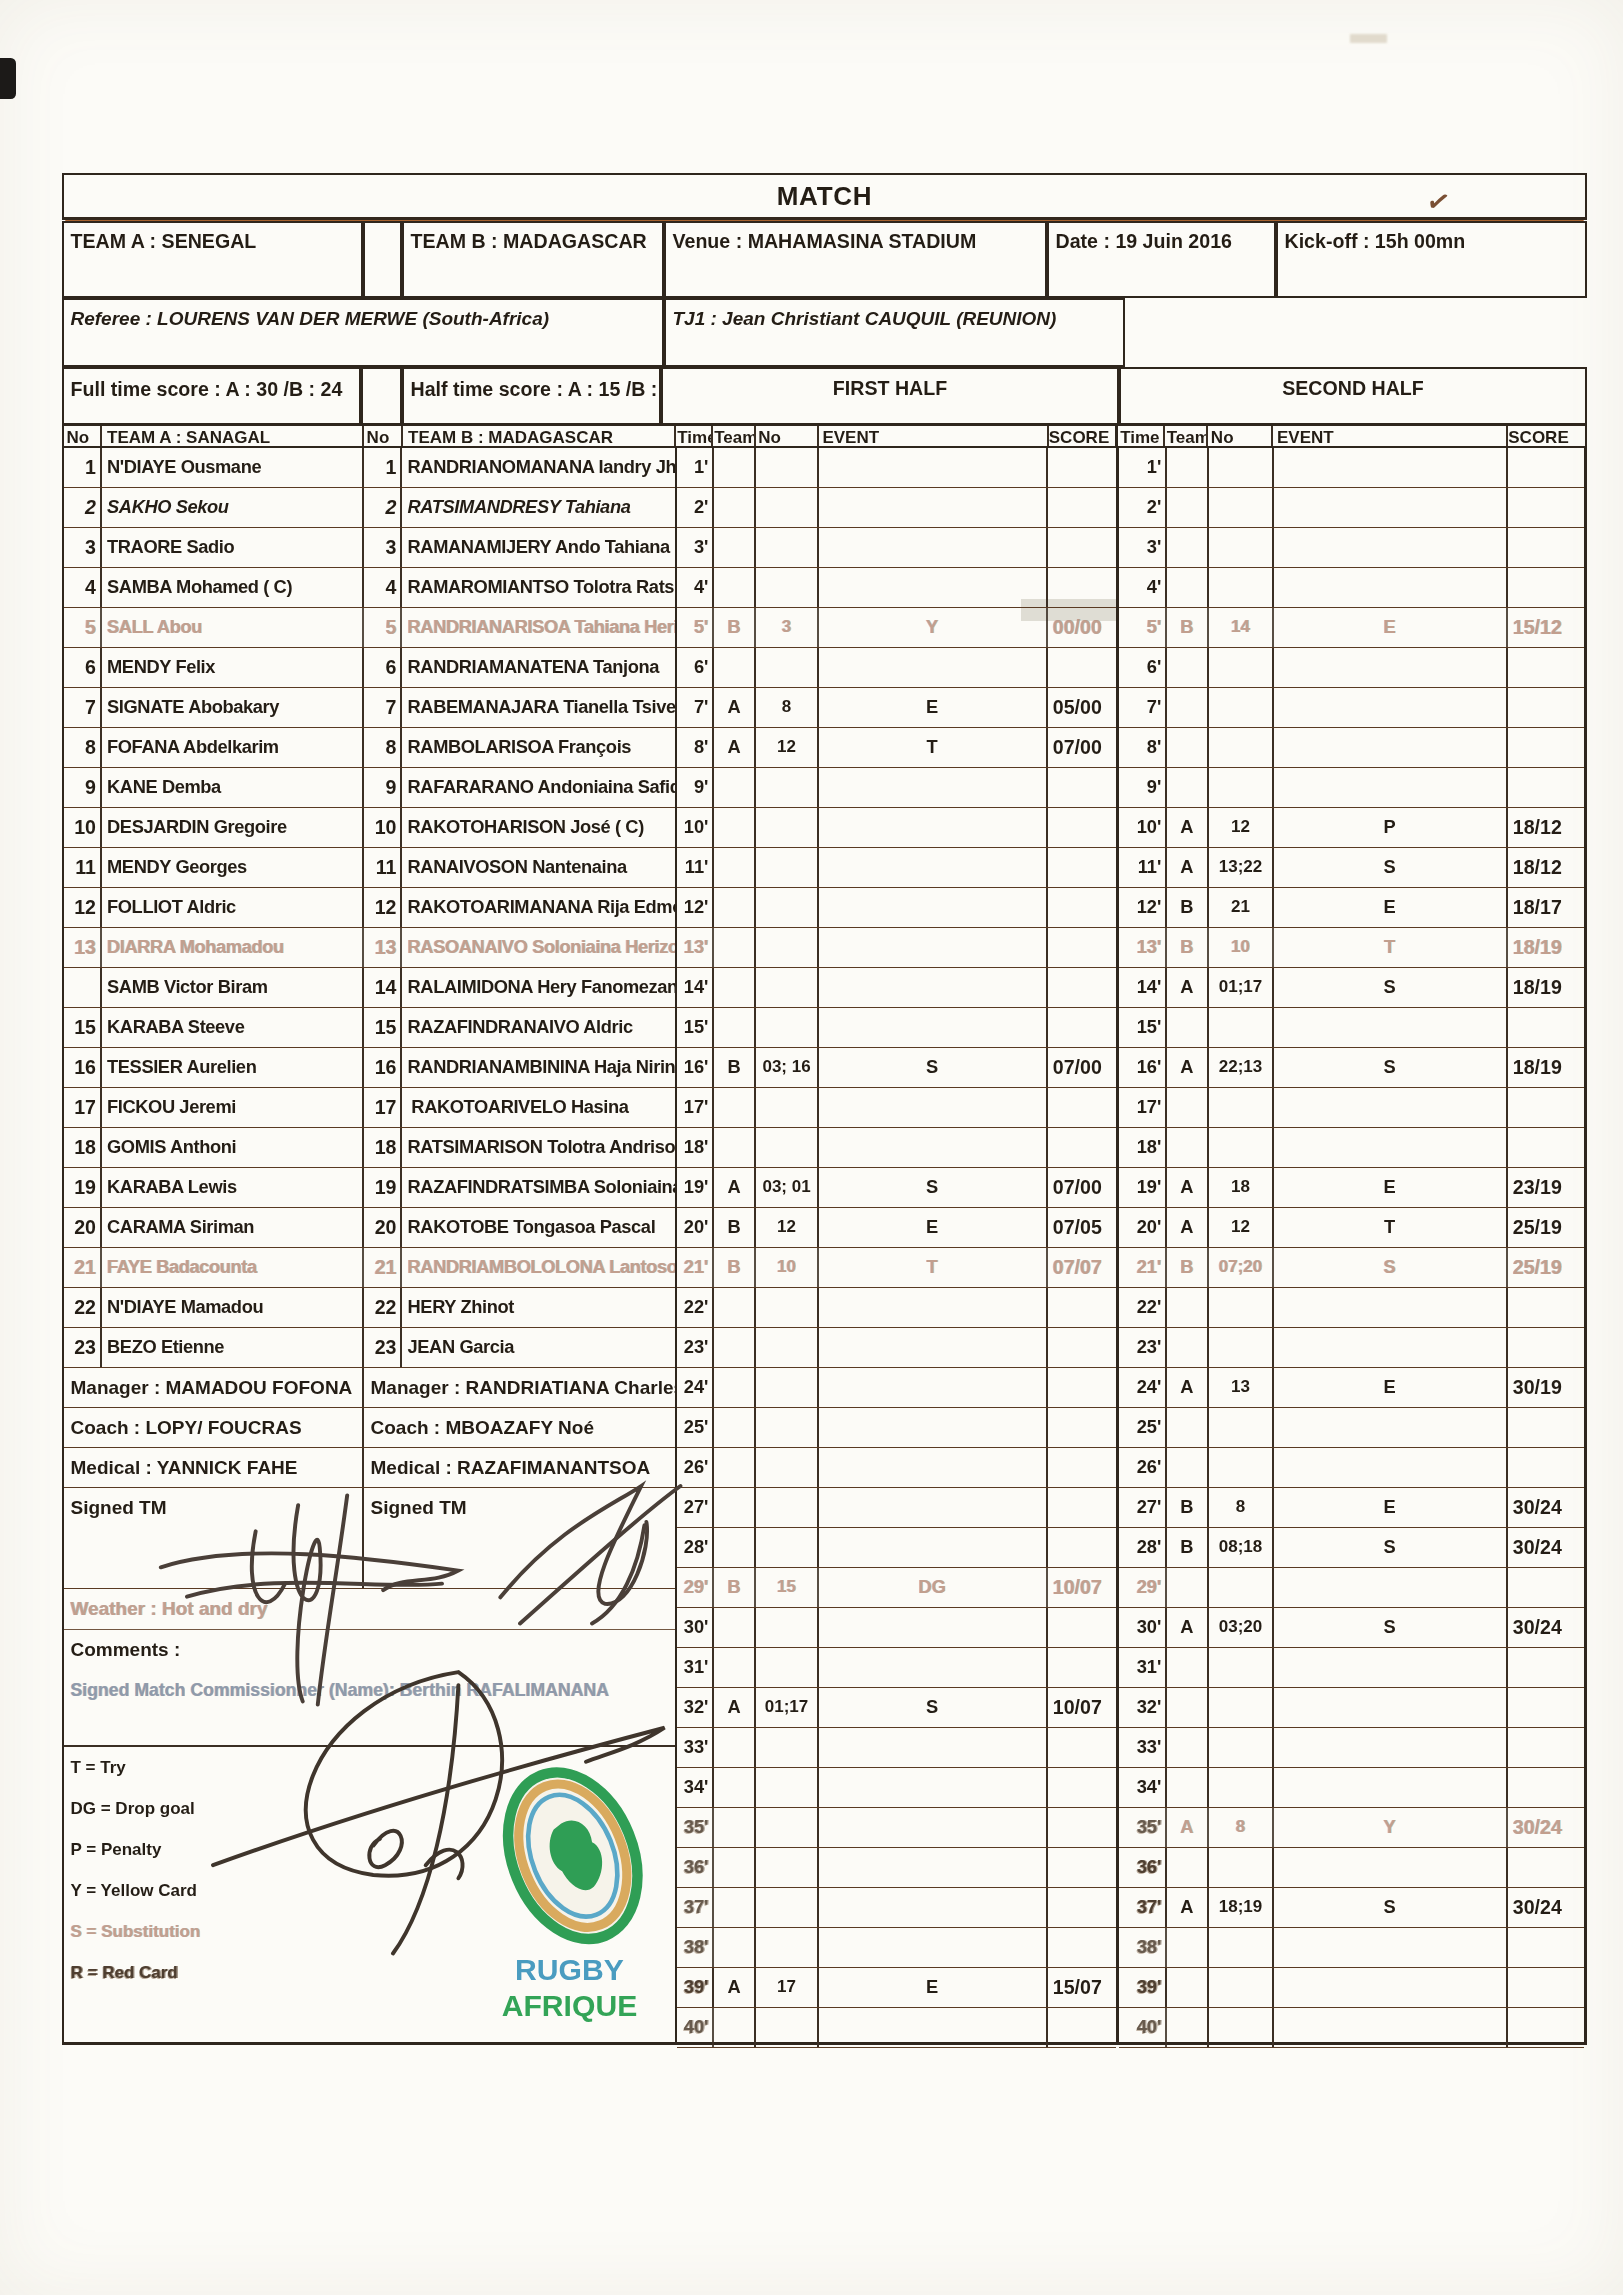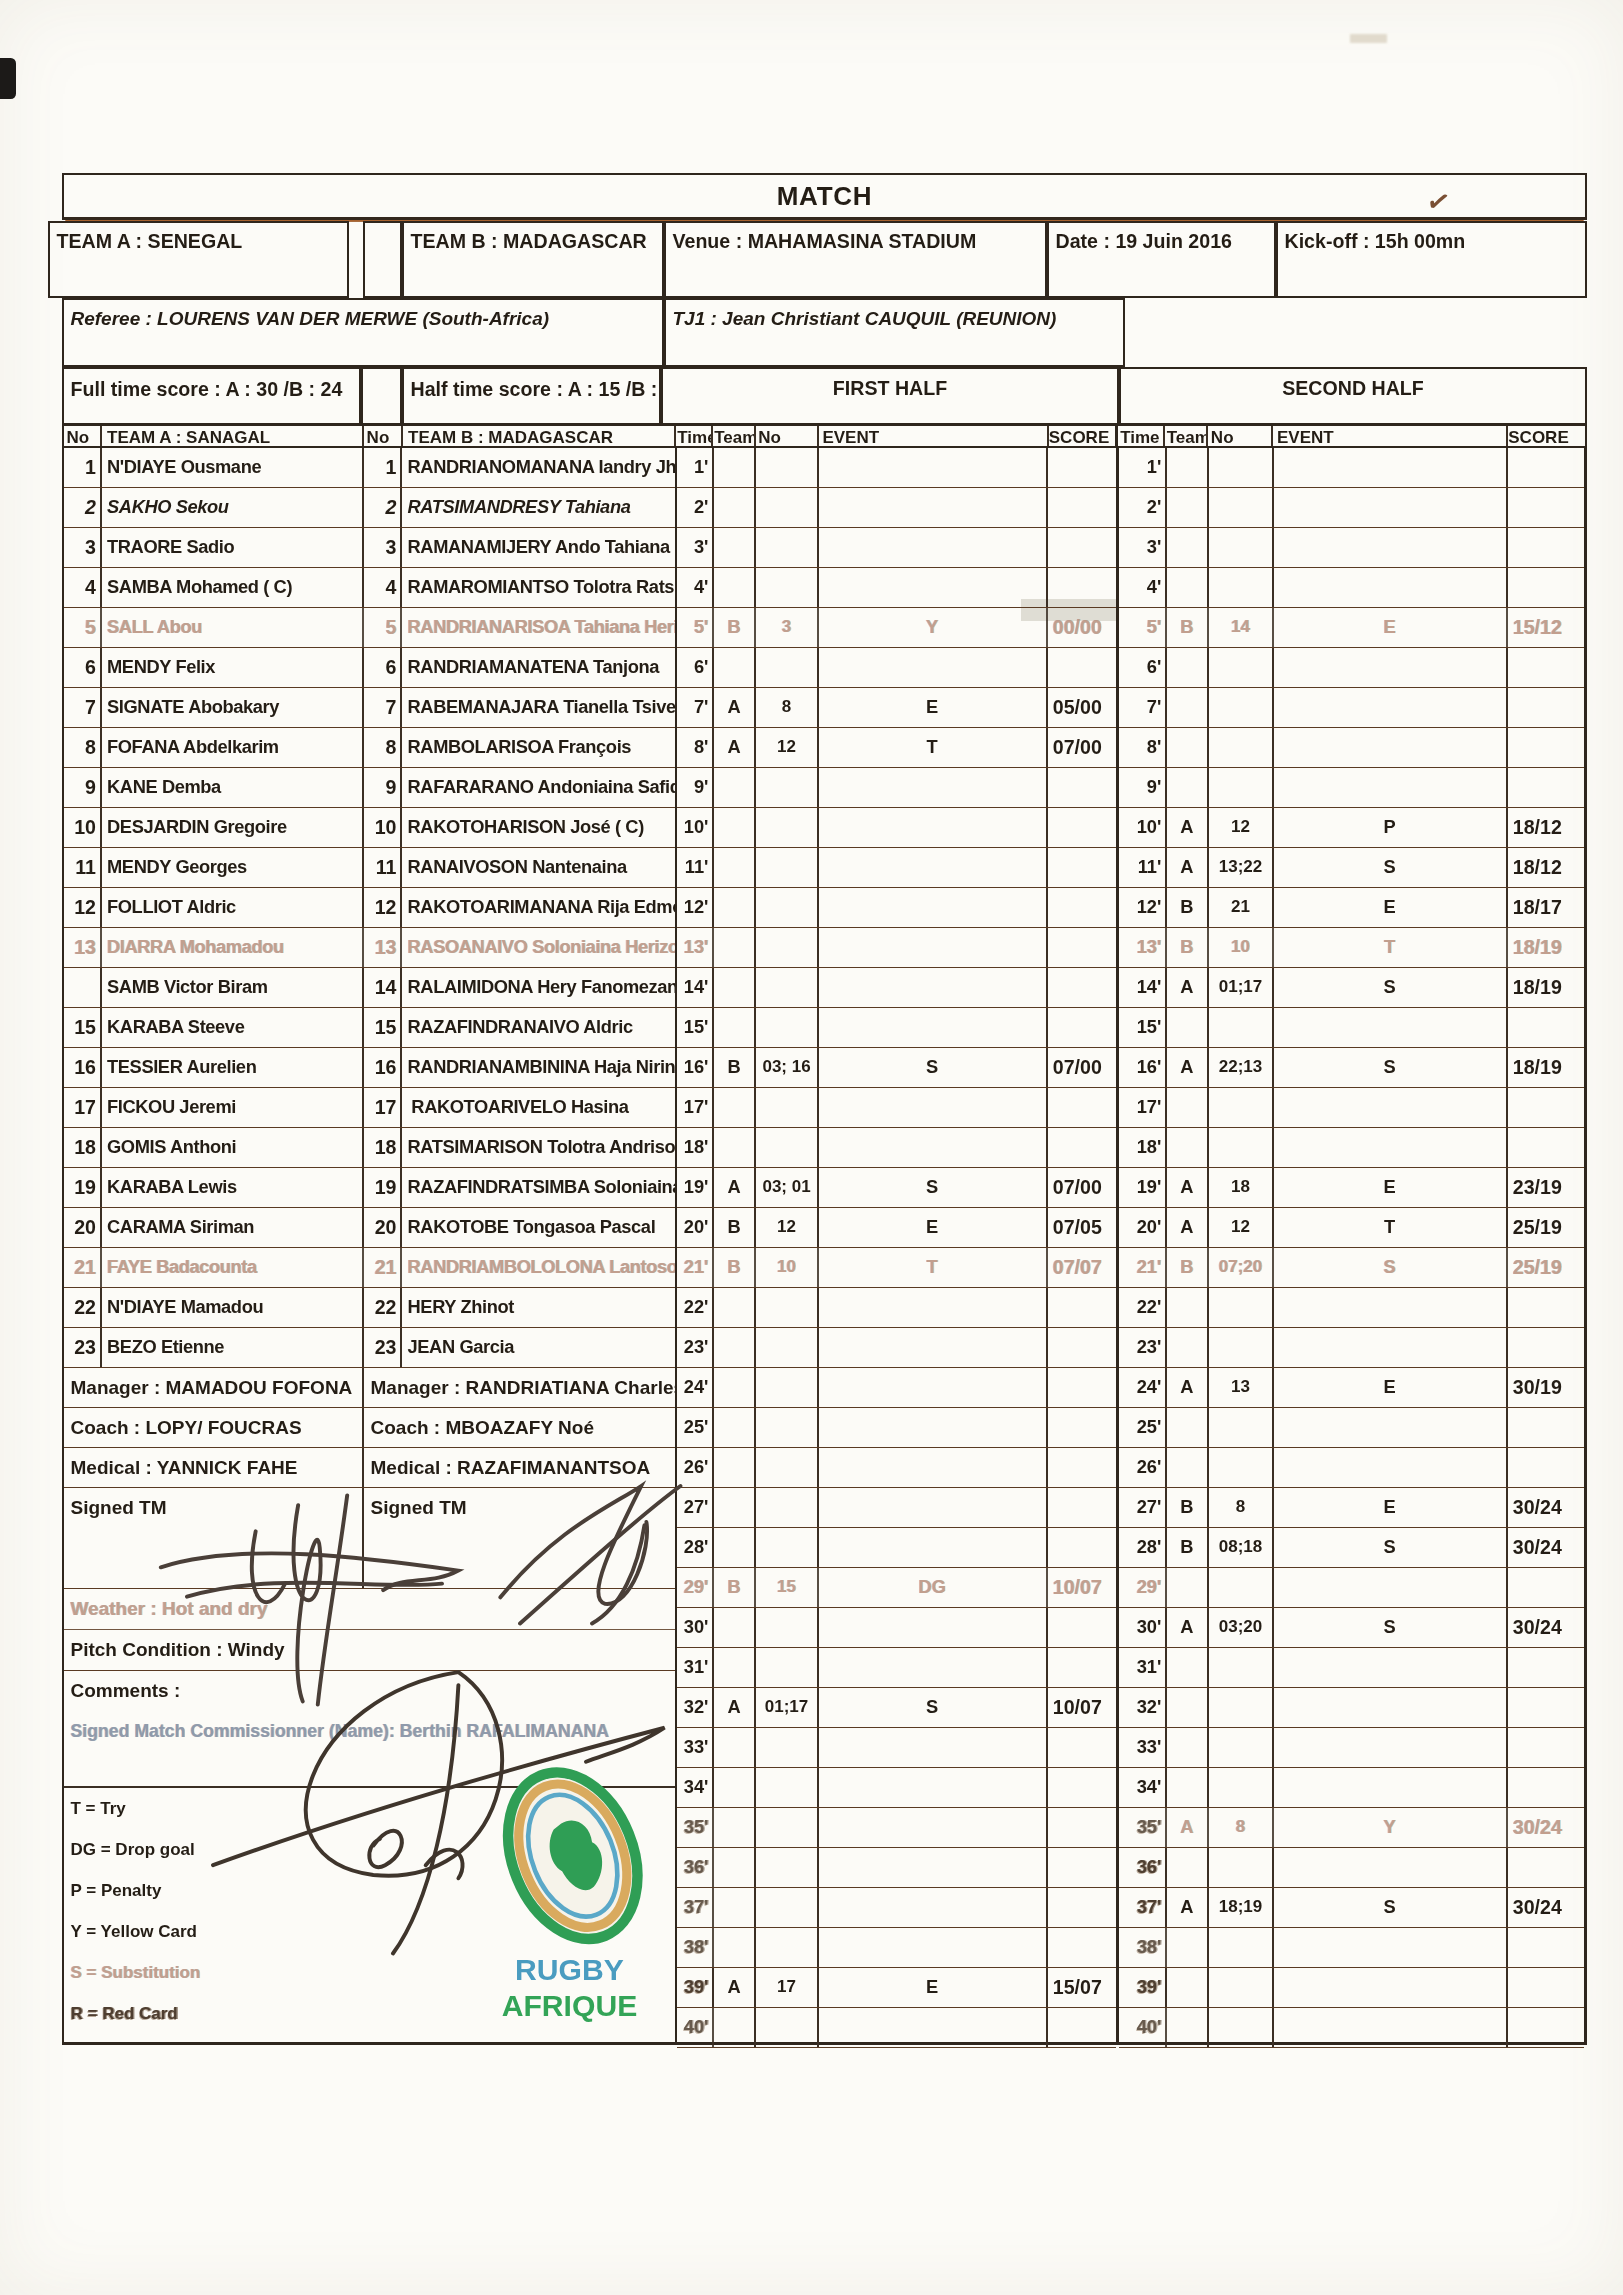--- a/index.html
+++ b/index.html
@@ -44,21 +44,21 @@
 
   <div class="artifact" style="left:0;top:58px;width:15.7px;height:41px;background:#1c1a18;border-radius:0 5.2px 5.2px 0;"></div>
   <div class="artifact" style="left:1350px;top:34px;width:37px;height:9.2px;background:#c9bda6;opacity:.5;filter:blur(1.3px);"></div>
   <div class="artifact" style="left:1427px;top:185px;font-size:27.5px;color:#7a4f33;transform:rotate(12deg);font-weight:bold;">✓</div>
   <div class="artifact" style="left:1021px;top:599px;width:98px;height:22px;background:#d9d6cc;opacity:.8;filter:blur(0.7px);"></div>
 
   <div class="abs hbox title-box" style="left:62px;top:173px;width:1525px;height:47px;">
     <div class="title-text">MATCH</div>
   </div>
 
-  <div class="abs hbox hcell cell-text" style="left:48px;top:221px;width:301px;height:77px;">TEAM A : SENEGAL</div>
+  <div class="abs hbox hcell cell-text" style="left:62px;top:221px;width:301px;height:77px;">TEAM A : SENEGAL</div>
   <div class="abs hbox" style="left:363px;top:221px;width:39px;height:77px;"></div>
   <div class="abs hbox hcell cell-text" style="left:402px;top:221px;width:262px;height:77px;">TEAM B : MADAGASCAR</div>
   <div class="abs hbox hcell cell-text" style="left:664px;top:221px;width:383px;height:77px;">Venue : MAHAMASINA STADIUM</div>
   <div class="abs hbox hcell cell-text" style="left:1047px;top:221px;width:229px;height:77px;">Date : 19 Juin 2016</div>
   <div class="abs hbox hcell cell-text" style="left:1276px;top:221px;width:311px;height:77px;">Kick-off : 15h 00mn</div>
 
   <div class="abs hbox refrow cell-text" style="left:62px;top:298px;width:602px;height:69px;padding-left:6.5px;"><span>Referee : LOURENS VAN DER MERWE (South-Africa)</span></div>
   <div class="abs hbox refrow cell-text" style="left:664px;top:298px;width:461px;height:69px;padding-left:6.5px;"><span>TJ1 : Jean Christiant CAUQUIL (REUNION)</span></div>
 
   <div class="abs hbox scorecell cell-text" style="left:62px;top:367px;width:299px;height:58px;padding-left:6.5px;border-width:2.6px;"><span>Full time score : A :  30  /B : 24</span></div>
@@ -233,21 +233,20 @@
       </div>
       <div class="row" style="height:40px;">
         <div class="c staffcell cell-text" style="width:301px;">Medical : YANNICK FAHE</div>
         <div class="c staffcell cell-text" style="width:312px;">Medical : RAZAFIMANANTSOA</div>
       </div>
       <div class="row" style="height:101px;">
         <div class="c staffcell" style="width:301px;">Signed TM</div>
         <div class="c staffcell" style="width:312px;">Signed TM</div>
       </div>
       <div class="row staffcell faded cell-text" style="height:41px;display:block;">Weather : Hot and dry</div>
-      <div class="row staffcell cell-text" style="height:41px;display:block;">Pitch Condition : Windy</div>
       <div class="row staffcell cell-text" style="height:40px;display:block;border-bottom:none;">Comments :</div>
       <div class="staffcell faded cell-text" style="height:43px;font-size:17.7px;color:#7d8aa0;">Signed Match Commissionner  (Name):  Berthin RAFALIMANANA</div>
       <div style="height:25px;"></div>
       <div style="height:270px;border-top:2px solid #3b2f24;position:relative;">
         <div class="legend-item">T = Try</div>
         <div class="legend-item">DG = Drop goal</div>
         <div class="legend-item">P = Penalty</div>
         <div class="legend-item">Y = Yellow Card</div>
         <div class="legend-item faded">S = Substitution</div>
         <div class="legend-item worn">R = Red Card</div>

